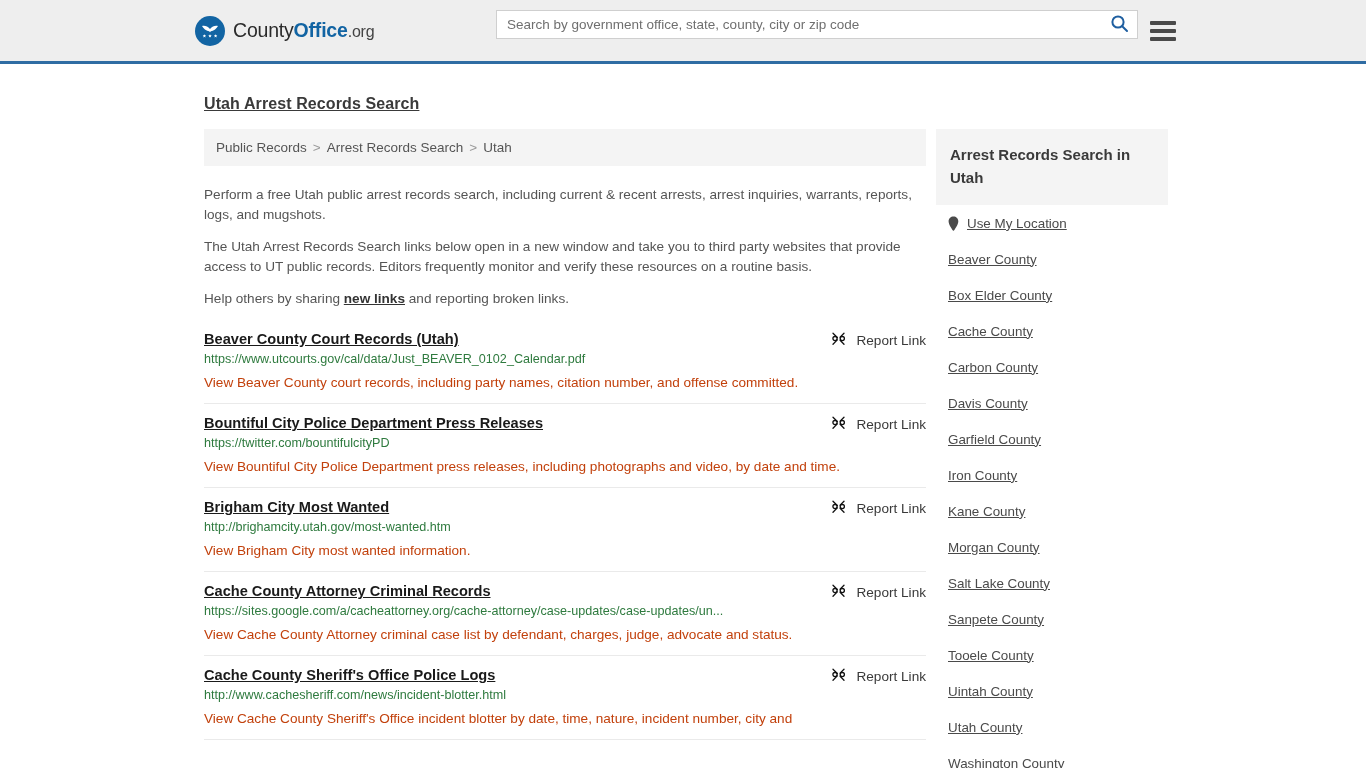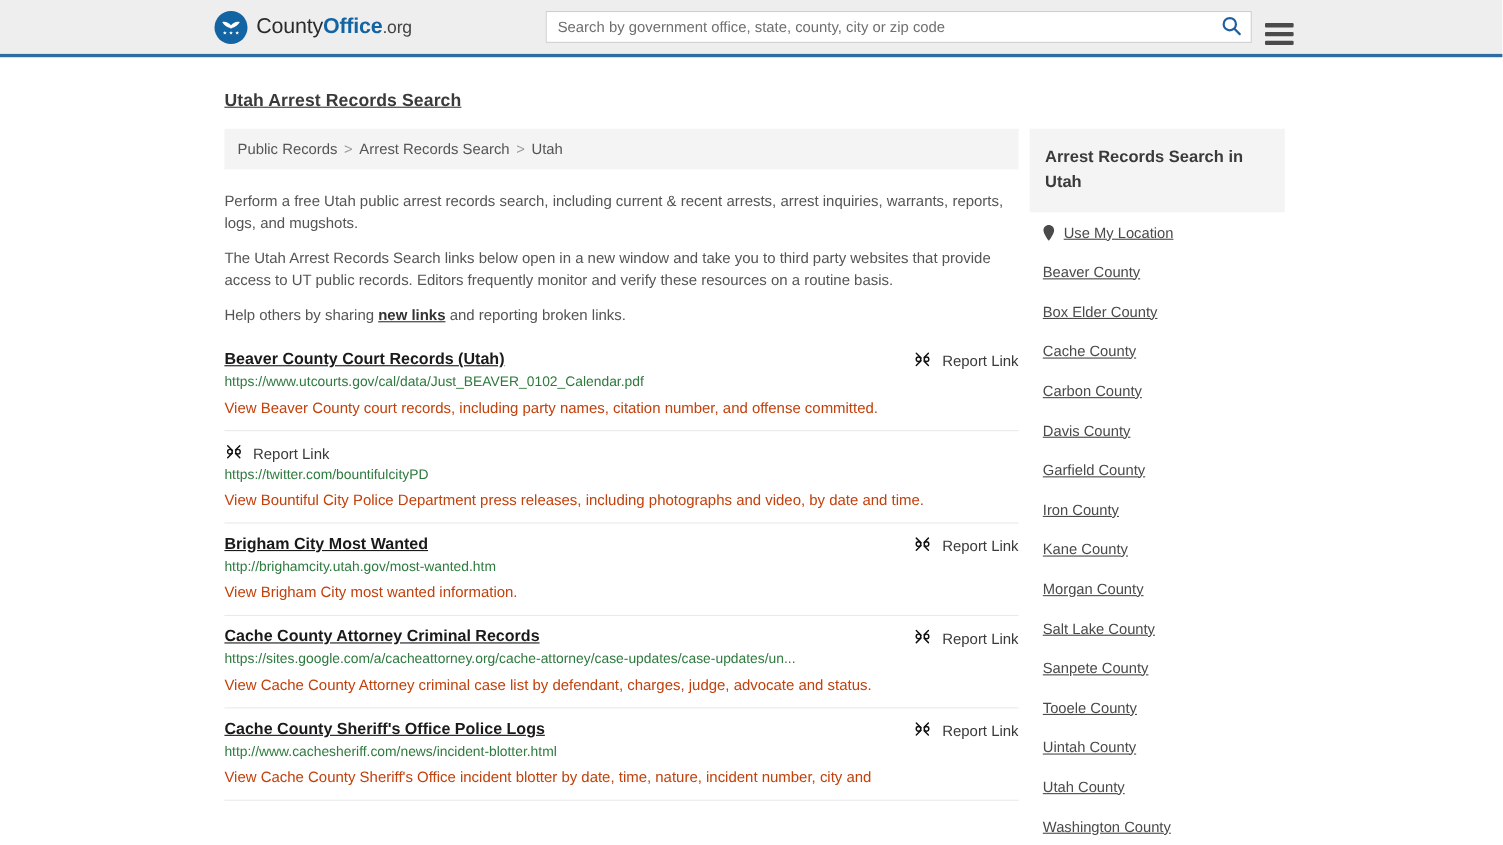--- a/index.html
+++ b/index.html
@@ -7,21 +7,21 @@
   html, body {
     margin: 0; padding: 0;
     width: 1366px; height: 768px;
     background: #ffffff;
     font-family: "Liberation Sans", sans-serif;
     overflow: hidden;
   }
 
   
   .site-header {
-    height: 52px;
+    height: 64px;
     background: #eeeeee;
     border-bottom: 3px solid #2f6ca3;
     display: flex;
     align-items: center;
     position: relative;
   }
   .brand {
     display: flex;
     align-items: center;
     margin-left: 195px;
@@ -292,20 +292,21 @@
                 </span>
                 <span class="rl-text">Report Link</span>
               </span>
             </div>
             <div class="result-url">https://www.utcourts.gov/cal/data/Just_BEAVER_0102_Calendar.pdf</div>
             <div class="result-desc">View Beaver County court records, including party names, citation number, and offense committed.</div>
           </div>
 
           <div class="result">
             <div class="result-head">
+              <a class="result-title" href="#">Bountiful City Police Department Press Releases</a>
               <span class="report-link">
                 <span>
                   <svg width="17" height="17" viewBox="0 0 17 17" aria-hidden="true">
                     <path d="M3 3.2 L7.3 7.5 M10.1 10.3 L14 14.2" stroke="#111" stroke-width="1.3" fill="none" stroke-linecap="round"></path>
                     <path d="M3 14.2 L7.3 9.9 M10.1 7.1 L14 3.2" stroke="#111" stroke-width="1.3" fill="none" stroke-linecap="round"></path>
                     <circle cx="5" cy="8.6" r="2.1" fill="none" stroke="#111" stroke-width="1.3"></circle>
                     <circle cx="12.3" cy="8.6" r="2.1" fill="none" stroke="#111" stroke-width="1.3"></circle>
                   </svg>
                 </span>
                 <span class="rl-text">Report Link</span>

